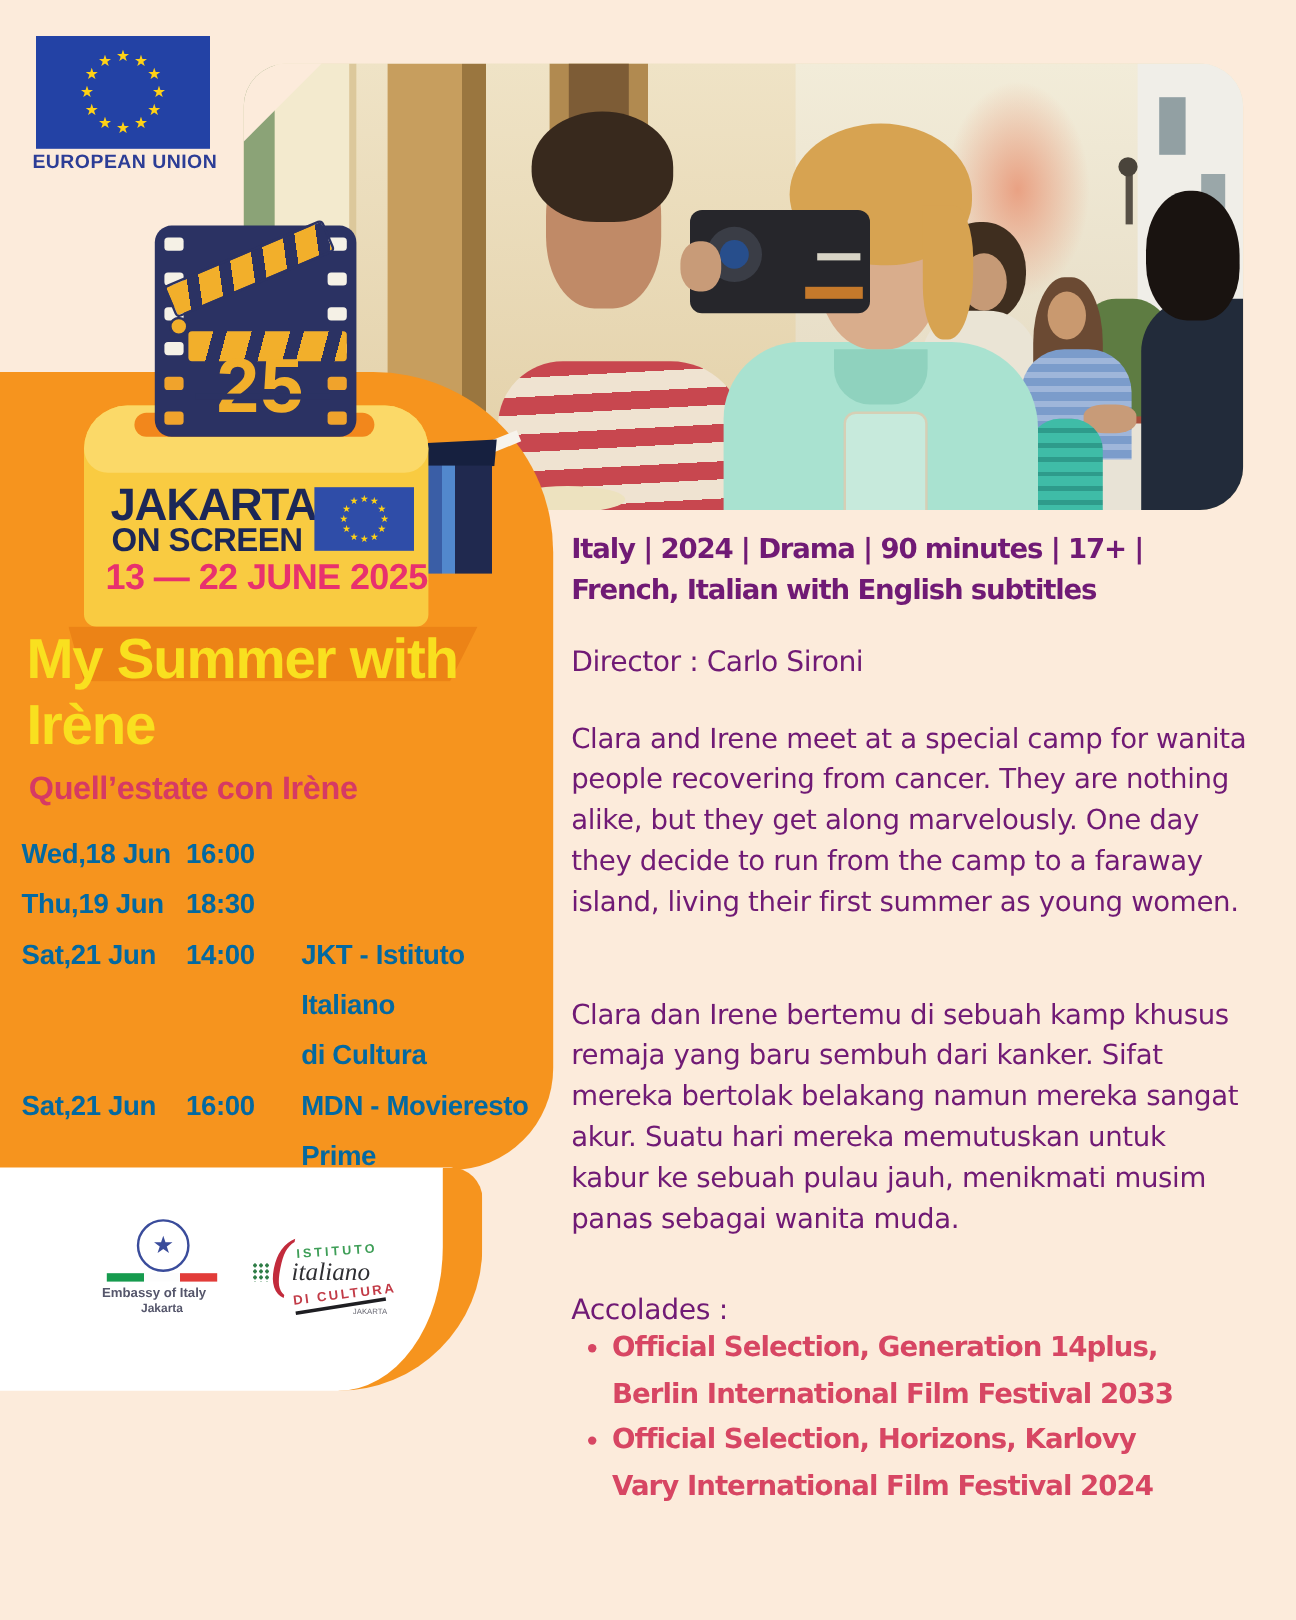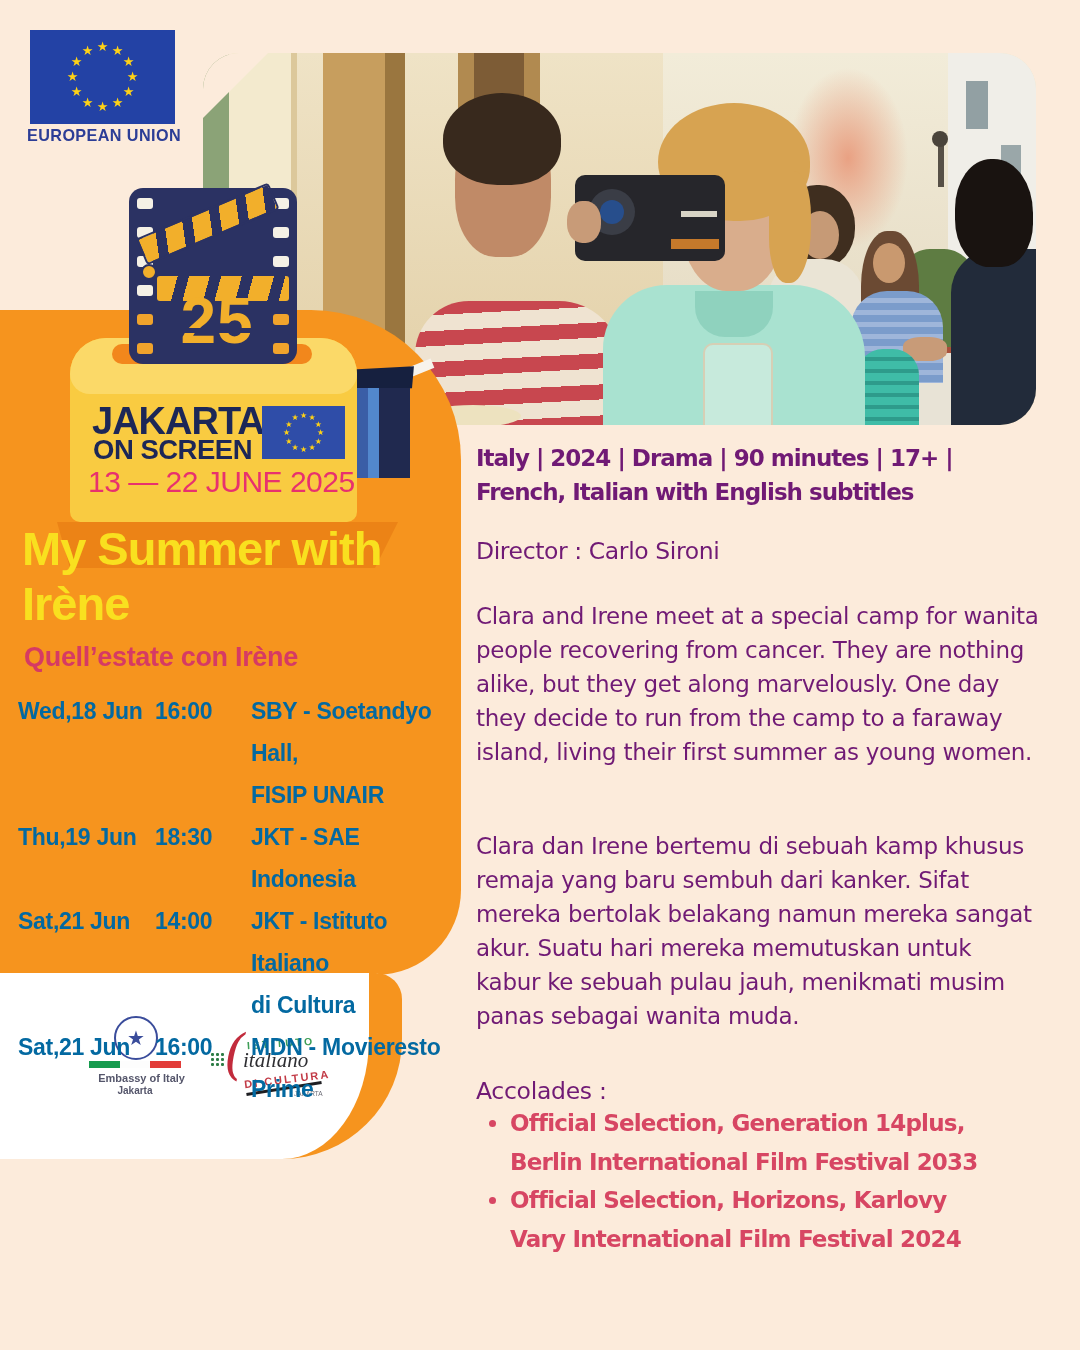--- a/index.html
+++ b/index.html
@@ -81,21 +81,21 @@
   .gift-body{left:352px;top:388px;width:58px;height:90px;
     background:linear-gradient(90deg,#3A5EA6 0 16px,#5288CD 16px 27px,#20294F 27px);}
 
   
   .toaster{left:70px;top:338px;width:287px;height:184px;background:#F9CB41;border-radius:36px 36px 10px 10px;}
   .toaster-lip{left:70px;top:338px;width:287px;height:56px;background:#FBD968;border-radius:36px 36px 20px 20px;}
   .toaster-slot{left:112px;top:344px;width:200px;height:20px;background:#F2871C;border-radius:10px;}
   .eos-line1{left:92px;top:402px;font-weight:700;font-size:38px;letter-spacing:-1px;color:#1C2757;line-height:1;}
   .eos-line2{left:93px;top:436px;font-weight:700;font-size:27.5px;letter-spacing:-.5px;color:#1C2757;line-height:1;}
   .eos-flag{left:262px;top:406px;width:83px;height:53px;background:#2F4DA8;--r:17;--ss:8px;--star:#FFD216;}
-  .eos-dates{left:88px;top:467px;font-weight:400;font-size:30px;letter-spacing:-.5px;color:#E8316E;line-height:1;}
+  .eos-dates{left:88px;top:467px;font-weight:700;font-size:30px;letter-spacing:-.5px;color:#E8316E;line-height:1;}
 
   
   .filmstrip{left:129px;top:188px;width:168px;height:176px;background:#2B3263;border-radius:14px;}
   .filmstrip .abs{position:absolute;}
   .hole{width:16px;height:11px;border-radius:3px;background:#F5F1E6;position:absolute;}
   .hole.or{background:#F0A32C;}
   .clap-stick{left:14px;top:46px;width:140px;height:25px;border:2px solid #2B3263;border-radius:4px;
     transform:rotate(-23deg);transform-origin:8px 20px;
     background:repeating-linear-gradient(105deg,#F2AF2B 0 18px,#2B3263 18px 28px);}
   .clap-hinge{left:12px;top:76px;width:12px;height:12px;background:#F2AF2B;border:2px solid #2B3263;border-radius:50%;}
@@ -113,21 +113,21 @@
     letter-spacing:-.3px;line-height:42px;}
   .sched-row{display:flex;align-items:flex-start;}
   .sched-date{width:137px;flex:none;}
   .sched-time{width:66px;flex:none;margin-left:0;}
   .sched-venue{flex:1;margin-left:30px;white-space:pre-line;}
   .emblem{left:114px;top:1016px;width:40px;height:40px;border:2px solid #3A4C9B;border-radius:50%;
     color:#3A4C9B;font-size:20px;line-height:40px;text-align:center;}
   .tricolor{left:89px;top:1061px;width:92px;height:7px;display:flex;}
   .tricolor span{flex:1;}
   .tc-g{background:#169B4E;} .tc-w{background:#FDFDFD;} .tc-r{background:#E23C39;}
-  .emb-l1{left:85px;top:1072px;width:100px;text-align:right;font-size:11px;font-weight:700;color:#55566B;}
+  .emb-l1{left:85px;top:1072px;width:100px;text-align:left;font-size:11px;font-weight:700;color:#55566B;}
   .emb-l2{left:85px;top:1085px;width:100px;text-align:center;font-size:10px;font-weight:700;color:#55566B;}
   .iic-dots{left:210px;top:1052px;width:15px;height:16px;
     background:radial-gradient(circle,#2E7D46 1.3px,rgba(0,0,0,0) 1.7px);background-size:5px 5px;}
   .iic-paren{left:224px;top:1028px;font-family:"DejaVu Serif",serif;font-style:italic;font-size:54px;
     line-height:54px;color:#C22B3C;}
   .iic-1{left:247px;top:1037px;font-size:10.5px;letter-spacing:2.5px;font-weight:700;color:#3E9E57;transform:rotate(-4deg);}
   .iic-2{left:243px;top:1048px;font-family:"Liberation Serif",serif;font-style:italic;font-size:21px;color:#2F2F33;}
   .iic-3{left:244px;top:1073px;font-size:11px;letter-spacing:2px;font-weight:700;color:#C23B47;transform:rotate(-7deg);}
   .iic-swoosh{left:246px;top:1087px;width:76px;height:3px;background:#1E1E22;transform:rotate(-9deg);}
   .iic-4{left:294px;top:1090px;font-size:6.5px;color:#6B6B75;}
@@ -276,27 +276,24 @@
     <div class="abs strip-slit"></div>
   </div>
 
   <div class="abs film-title">My Summer with Irène</div>
   <div class="abs film-orig">Quell’estate con Irène</div>
 
   <div class="abs schedule">
     <div class="sched-row">
       <div class="sched-date">Wed,18 Jun</div>
       <div class="sched-time">16:00</div>
-      <div class="sched-venue">SBY - Soetandyo Hall,
-FISIP UNAIR</div>
     </div>
     <div class="sched-row">
       <div class="sched-date">Thu,19 Jun</div>
       <div class="sched-time">18:30</div>
-      <div class="sched-venue">JKT - SAE Indonesia</div>
     </div>
     <div class="sched-row">
       <div class="sched-date">Sat,21 Jun</div>
       <div class="sched-time">14:00</div>
       <div class="sched-venue">JKT - Istituto Italiano
 di Cultura</div>
     </div>
     <div class="sched-row">
       <div class="sched-date">Sat,21 Jun</div>
       <div class="sched-time">16:00</div>

